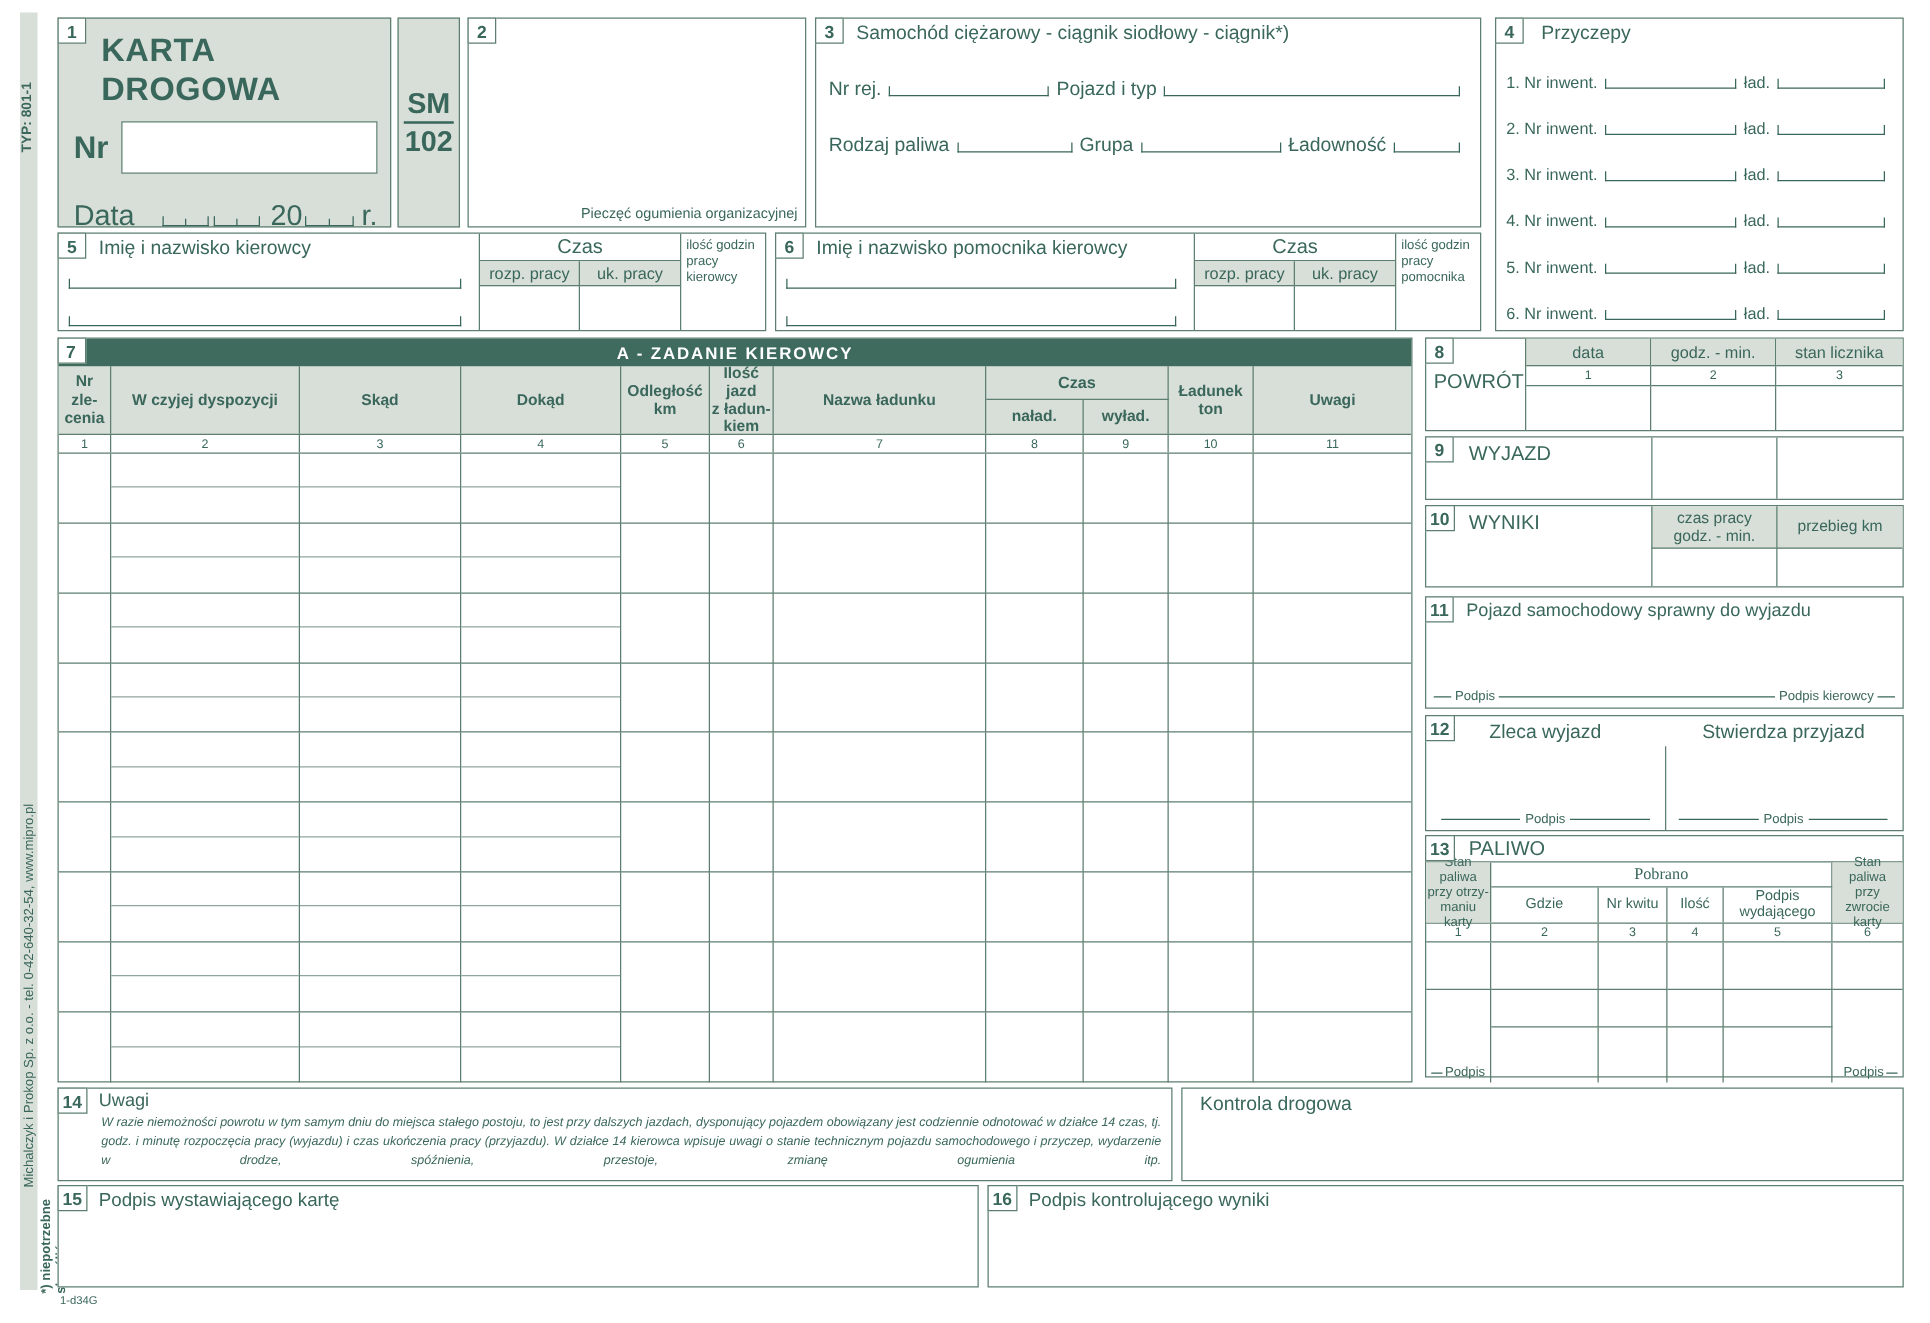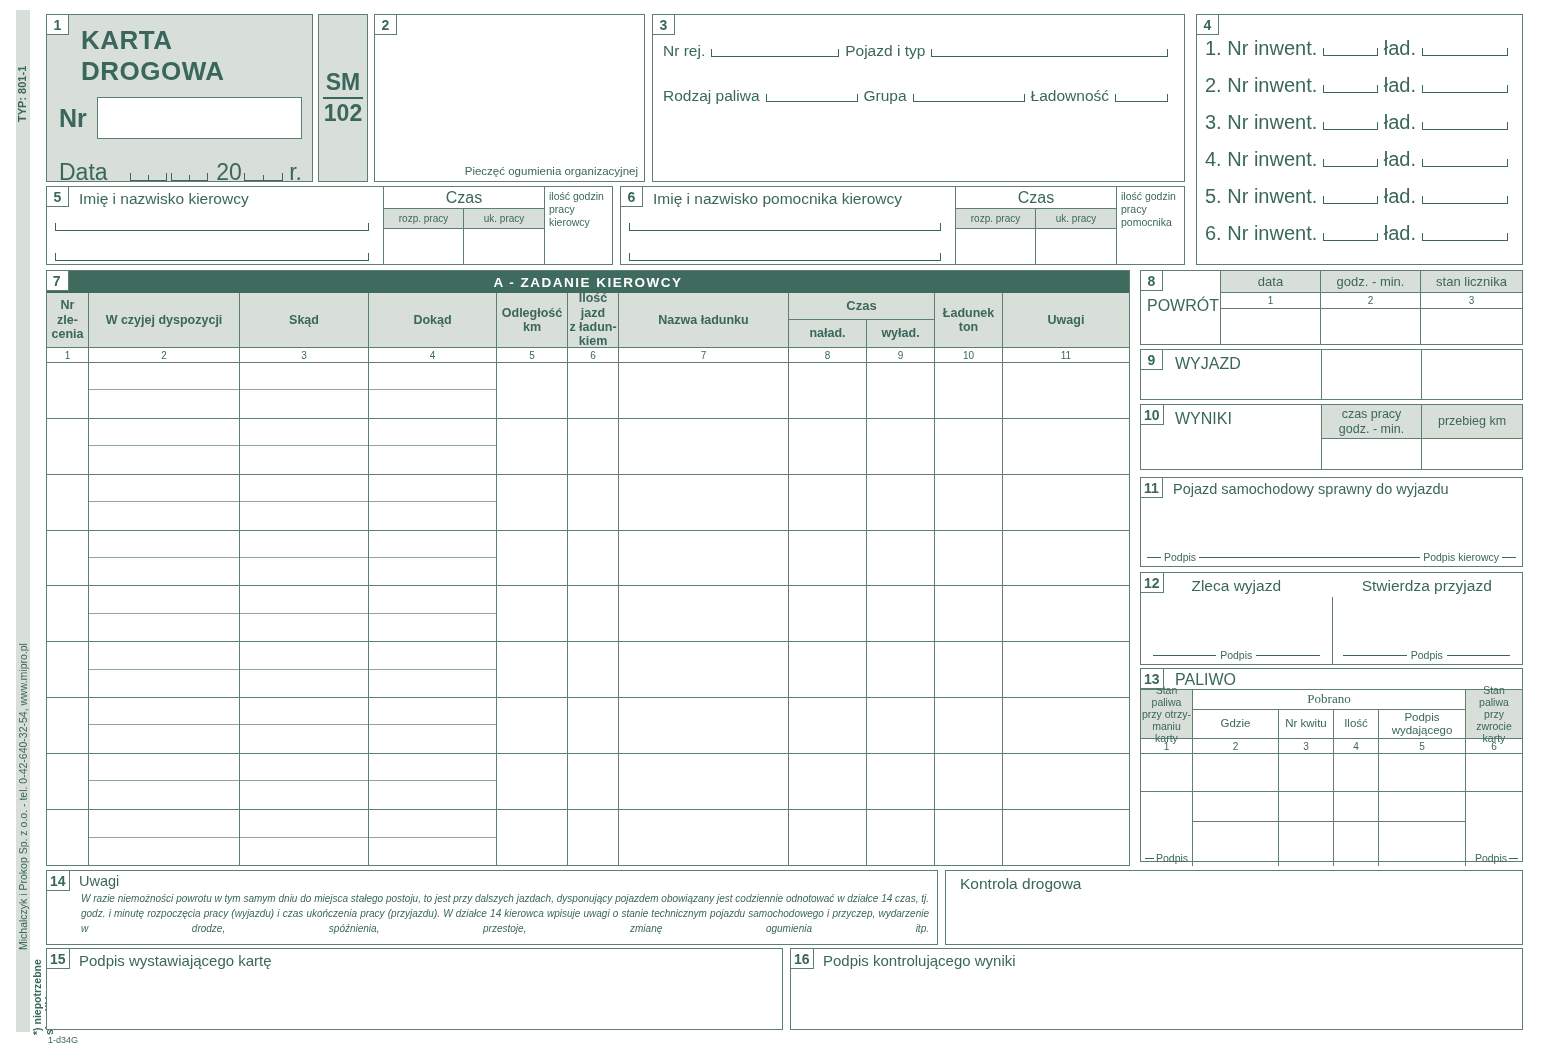--- a/index.html
+++ b/index.html
@@ -29,30 +29,30 @@
   .b2{left:374px; top:14px; width:271px; height:168px;}
   .b2-cap{position:absolute; right:6px; bottom:4px; font-size:11.5px;}
   .b3{left:652px; top:14px; width:533px; height:168px;}
   .b3-title{display:flex; align-items:center; padding:3px 0 0 32px; font-size:15.5px;}
   .frow{display:flex; align-items:baseline; padding:0 10px 0 10px; font-size:15.5px;}
   .frow .bk{margin:0 6px;}
   .b3 .frow{margin-top:27px;}
   .b4{left:1196px; top:14px; width:327px; height:251px;}
   .b4-title{padding:3px 0 0 36px; font-size:15.5px;}
   .pz-rows{padding:6px 8px 0 8px;}
-  .pz-row{display:flex; align-items:baseline; height:37px; padding-top:16px; font-size:20px;}
+  .pz-row{display:flex; align-items:baseline; height:37px; padding-top:16px; font-size:13px;}
   .pz-row .bk{margin:0 6px;}
 
   
   .bdrv{display:grid; grid-template-columns:1fr 80px 80px 68px; grid-template-rows:22px 20px 1fr;}
   .bdrv .lbl{grid-column:1; grid-row:1/4; position:relative; border-right:1px solid var(--line);}
   .bdrv .lbl .t{padding:3px 0 0 32px; font-size:15.5px;}
   .bdrv .lbl .bkline{position:absolute; left:8px; right:14px; height:8px; border-left:1px solid var(--accent); border-right:1px solid var(--accent); border-bottom:1px solid var(--accent);}
   .bdrv .czas{grid-column:2/4; grid-row:1; display:flex; align-items:center; justify-content:center; font-size:16px; border-bottom:1px solid var(--line);}
-  .bdrv .sub{grid-row:2; background:var(--shade); border-bottom:1px solid var(--line); border-right:1px solid var(--line); display:flex; align-items:center; justify-content:center; font-size:10px;}
+  .bdrv .sub{grid-row:2; background:var(--shade); border-bottom:1px solid var(--line); border-right:1px solid var(--line); display:flex; align-items:center; justify-content:center; font-size:13px;}
   .bdrv .sub.s1{grid-column:2;}
   .bdrv .sub.s2{grid-column:3; border-right:none;}
   .bdrv .cell{grid-row:3; border-right:1px solid var(--line);}
   .bdrv .cell.c1{grid-column:2;}
   .bdrv .cell.c2{grid-column:3; border-right:none;}
   .bdrv .hours{grid-column:4; grid-row:1/4; border-left:1px solid var(--line); font-size:10.5px; padding:3px 2px 0 4px; line-height:1.25;}
 
   
   .ttable{position:absolute; left:46px; top:270px; width:1084px; height:596px; border:1.5px solid var(--line); background:#fff;}
   .tbar{position:relative; height:22px; background:var(--bar); color:#fff; display:flex; align-items:center; justify-content:center; font-size:13.5px; font-weight:bold; letter-spacing:1.5px;}
@@ -175,38 +175,40 @@
     <span class="bot">102</span>
   </div>
 
   <div class="box b2">
     <div class="badge">2</div>
     <div class="b2-cap">Pieczęć ogumienia organizacyjnej</div>
   </div>
 
   <div class="box b3">
     <div class="badge">3</div>
+    <div class="b3-title">Samochód ciężarowy - ciągnik siodłowy - ciągnik*)</div>
     <div class="frow">
       <span>Nr rej.</span>
       <span class="bk" style="width:128px;"></span>
       <span>Pojazd i typ</span>
       <span class="bk" style="flex:1;"></span>
     </div>
     <div class="frow">
       <span>Rodzaj paliwa</span>
       <span class="bk" style="width:92px;"></span>
       <span>Grupa</span>
       <span class="bk" style="width:112px;"></span>
       <span>Ładowność</span>
       <span class="bk" style="flex:1;"></span>
     </div>
   </div>
 
   <div class="box b4">
     <div class="badge">4</div>
+    <div class="b4-title">Przyczepy</div>
     <div class="pz-rows">
         <div class="pz-row">
           <span>1. Nr inwent.</span>
           <span style="flex:1;" class="bk"></span>
           <span>ład.</span>
           <span style="width:86px;" class="bk"></span>
         </div>
         <div class="pz-row">
           <span>2. Nr inwent.</span>
           <span style="flex:1;" class="bk"></span>

